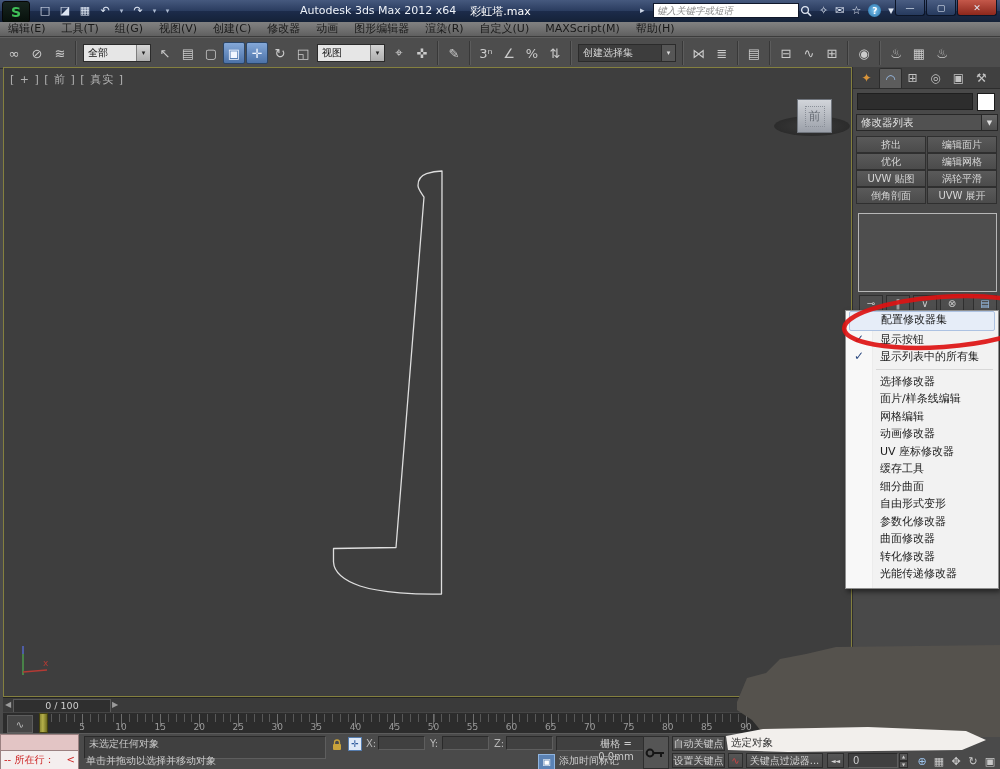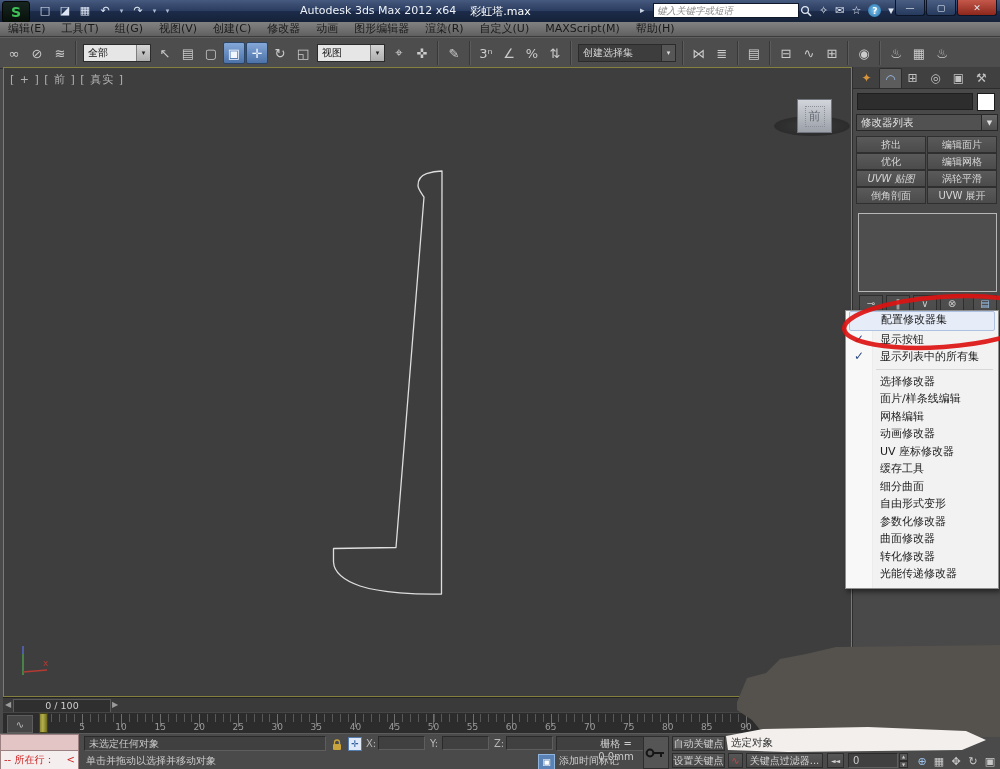--- a/index.html
+++ b/index.html
@@ -121,21 +121,21 @@
   #statusbar{position:absolute;left:0;top:733px;width:1000px;height:36px;background:#4a4a4a;
     border-top:1px solid #5b5b5b;box-sizing:border-box;font-size:10px;color:#cccccc;}
   #listener-pink{position:absolute;left:0;top:0;width:79px;height:17px;background:#e3c5c5;
     border:1px solid #9b8181;box-sizing:border-box;}
   #listener-white{position:absolute;left:0;top:17px;width:79px;height:19px;background:#f4eeee;
     border:1px solid #9b8181;border-top:none;box-sizing:border-box;color:#cc2222;font-size:10px;
     line-height:17px;padding-left:3px;}
   #listener-scroll{position:absolute;right:3px;top:0;color:#cc2222;}
   .sunken{background:#404040;border-top:1px solid #2a2a2a;border-left:1px solid #2a2a2a;
     border-bottom:1px solid #5e5e5e;border-right:1px solid #5e5e5e;box-sizing:border-box;}
-  #status-line{position:absolute;left:84px;top:2px;width:242px;height:15px;line-height:13px;padding-left:4px;}
+  #status-line{position:absolute;left:84px;top:2px;width:242px;height:23px;line-height:13px;padding-left:4px;}
   #prompt-line{position:absolute;left:86px;top:20px;}
   #lock-btn{position:absolute;left:330px;top:3px;width:14px;height:14px;display:flex;
     align-items:center;justify-content:center;}
   #absmode-btn{position:absolute;left:348px;top:3px;width:14px;height:14px;background:#dfe9f7;
     border:1px solid #557cae;color:#2f5franklin;color:#2f5c9e;font-size:9px;display:flex;align-items:center;
     justify-content:center;box-sizing:border-box;}
   .coord-label{position:absolute;top:4px;color:#b8b8b8;}
   .coord-field{position:absolute;top:2px;width:47px;height:14px;}
   #grid-box{position:absolute;left:556px;top:2px;width:92px;height:15px;line-height:13px;
     text-align:center;padding-left:28px;}
@@ -297,21 +297,21 @@
     <div class="val">修改器列表</div>
     <div class="arw">▼</div>
   </div>
   <div id="cp-buttons"></div>
   <div id="cp-stack"></div>
   <div id="cp-stackbar"></div>
 <div class="modbtn" style="left: 3px; top: 69px; text-align: right;">挤出</div>
       <div class="modbtn" style="left: 74px; top: 69px;">编辑面片</div>
       <div class="modbtn" style="left: 3px; top: 86px;">优化</div>
       <div class="modbtn" style="left: 74px; top: 86px;">编辑网格</div>
-      <div class="modbtn" style="left: 3px; top: 103px; font-style: italic;">UVW 贴图</div>
+      <div class="modbtn" style="left: 3px; top: 103px;">UVW 贴图</div>
       <div class="modbtn" style="left: 74px; top: 103px;">涡轮平滑</div>
       <div class="modbtn" style="left: 3px; top: 120px;">倒角剖面</div>
       <div class="modbtn" style="left: 74px; top: 120px;">UVW 展开</div>
       <div class="stkbtn" style="left: 6px;">⊸</div>
       <div class="stkbtn" style="left: 33px;">‖</div>
       <div class="stkbtn" style="left: 60px;">∨</div>
       <div class="stkbtn" style="left: 87px;">⊗</div>
       <div class="stkbtn blue" style="left: 120px;">▤</div>
     </div>
 

